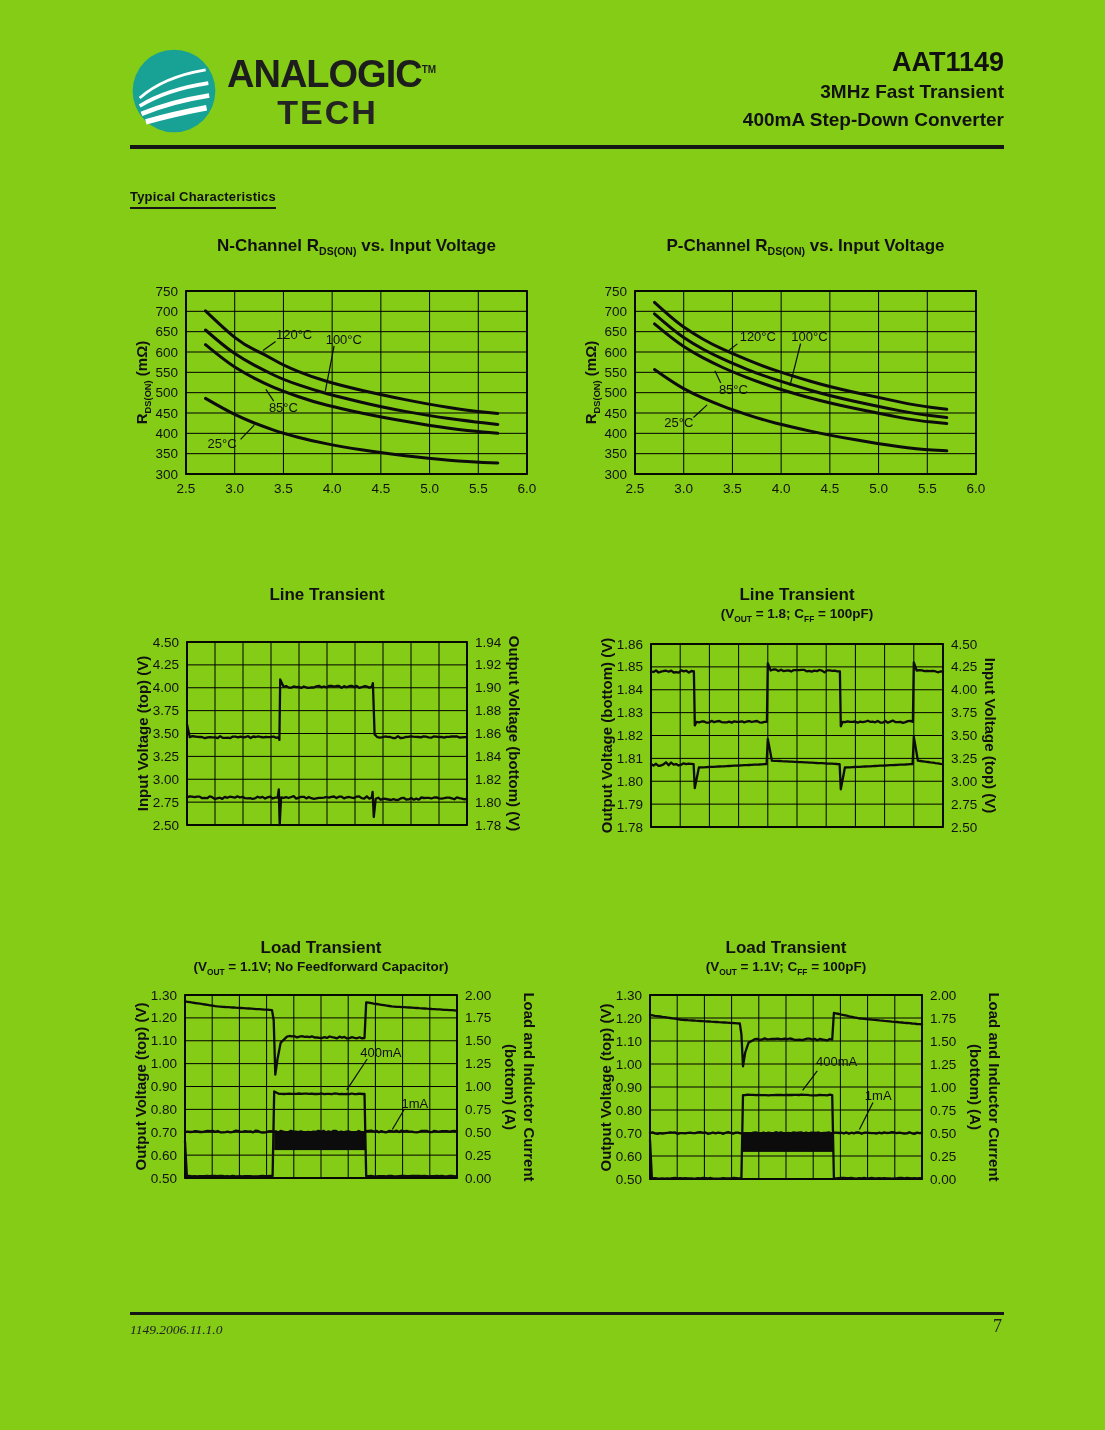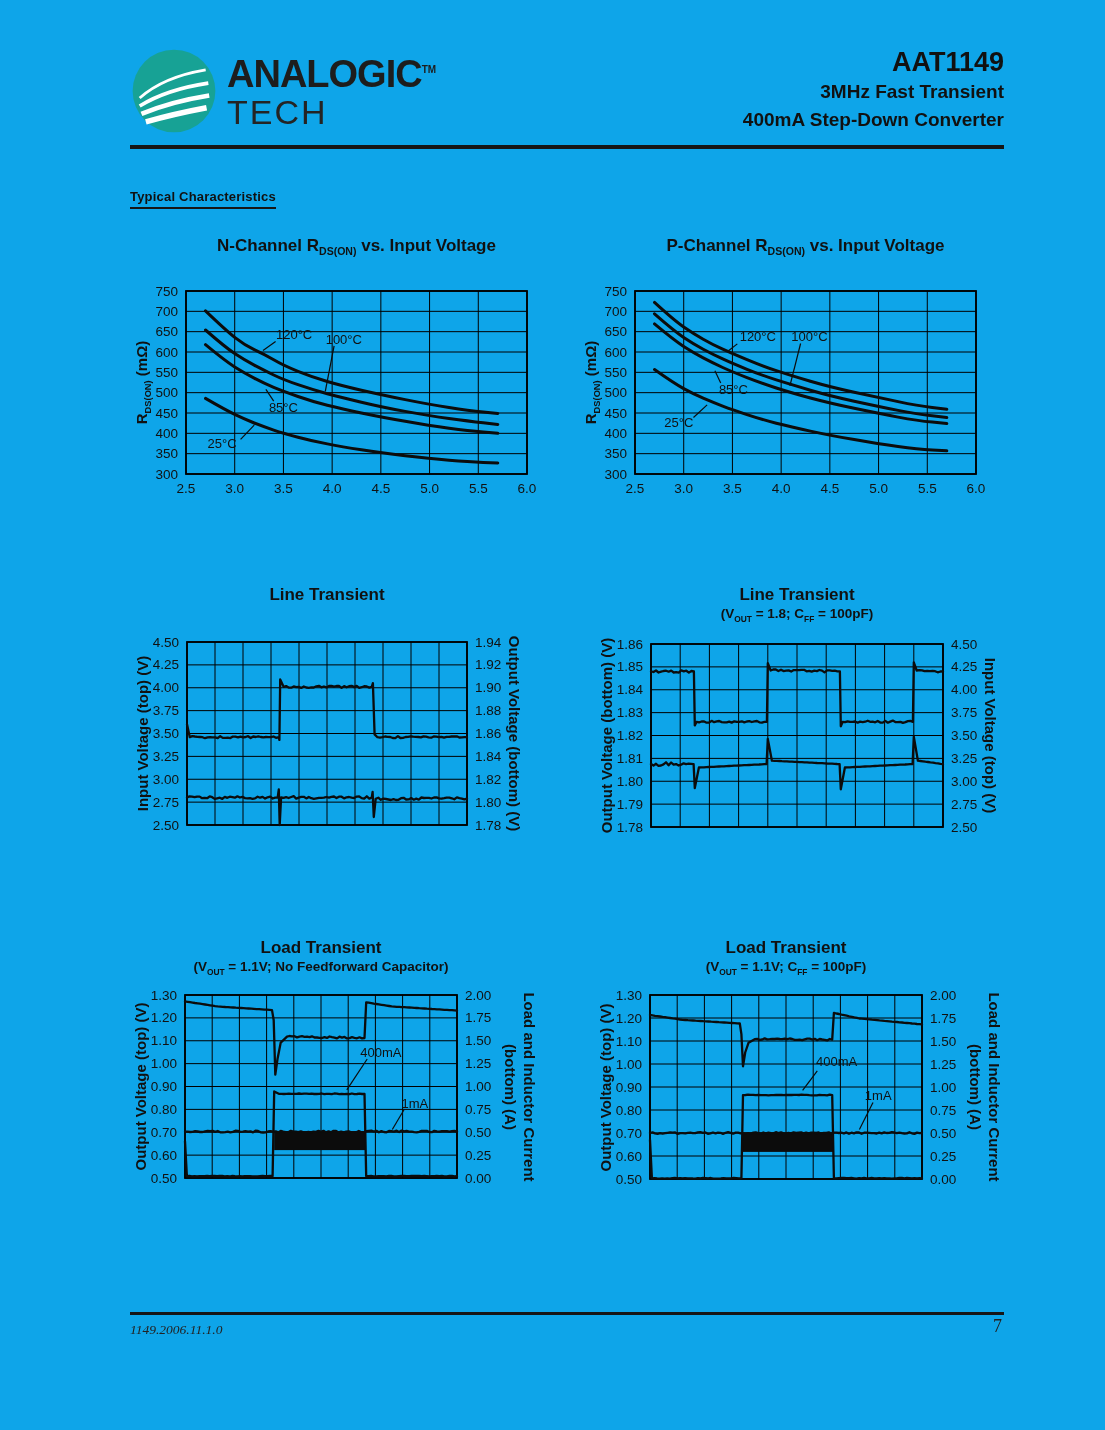--- a/index.html
+++ b/index.html
@@ -1,25 +1,25 @@
 <!DOCTYPE html>
 <html><head>
 <meta charset="utf-8">
 <style>
   html,body{margin:0;padding:0;background:#e8e8e8;}
-  .page{position:relative;width:1105px;height:1430px;background:#0ea5e9;
+  .page{position:relative;width:1105px;height:1430px;background:#84cc16;
         font-family:"Liberation Sans",sans-serif;color:#111;overflow:hidden;margin:0 auto;}
   
   .page-header{position:absolute;left:130px;top:45px;width:874px;height:100px;}
   .logo{position:absolute;left:0;top:2px;display:flex;align-items:flex-start;}
   .logo-mark{width:88px;height:88px;flex:0 0 auto;}
   .logo-text{margin-left:9px;margin-top:8px;}
   .logo-line1{font-size:38px;font-weight:bold;letter-spacing:-1px;color:#1d1d1d;line-height:1;}
   .logo-line1 .tm{font-size:10px;font-weight:bold;vertical-align:super;letter-spacing:0;}
-  .logo-line2{font-size:34px;font-weight:normal;letter-spacing:2px;color:#242424;text-align:left;line-height:1;margin-top:2px;padding-right:8px;}
+  .logo-line2{font-size:34px;font-weight:bold;letter-spacing:2px;color:#242424;text-align:center;line-height:1;margin-top:2px;padding-right:8px;}
   .doc-title{position:absolute;right:0;top:2px;text-align:right;}
   .part-no{font-size:27px;font-weight:bold;line-height:1.15;}
   .doc-sub{font-size:19px;font-weight:bold;line-height:1.45;}
   .header-rule{position:absolute;left:130px;top:145px;width:874px;height:4px;background:#161616;}
   .section-title{position:absolute;left:130px;top:189px;margin:0;font-size:13px;font-weight:bold;
                  border-bottom:2.5px solid #161616;padding-bottom:3px;letter-spacing:.2px;}
   
   section.chart{position:absolute;width:478px;height:315px;}
   #chart0{left:118px;top:236px;} #chart1{left:566px;top:236px;}
   #chart2{left:118px;top:585px;} #chart3{left:582px;top:585px;}

